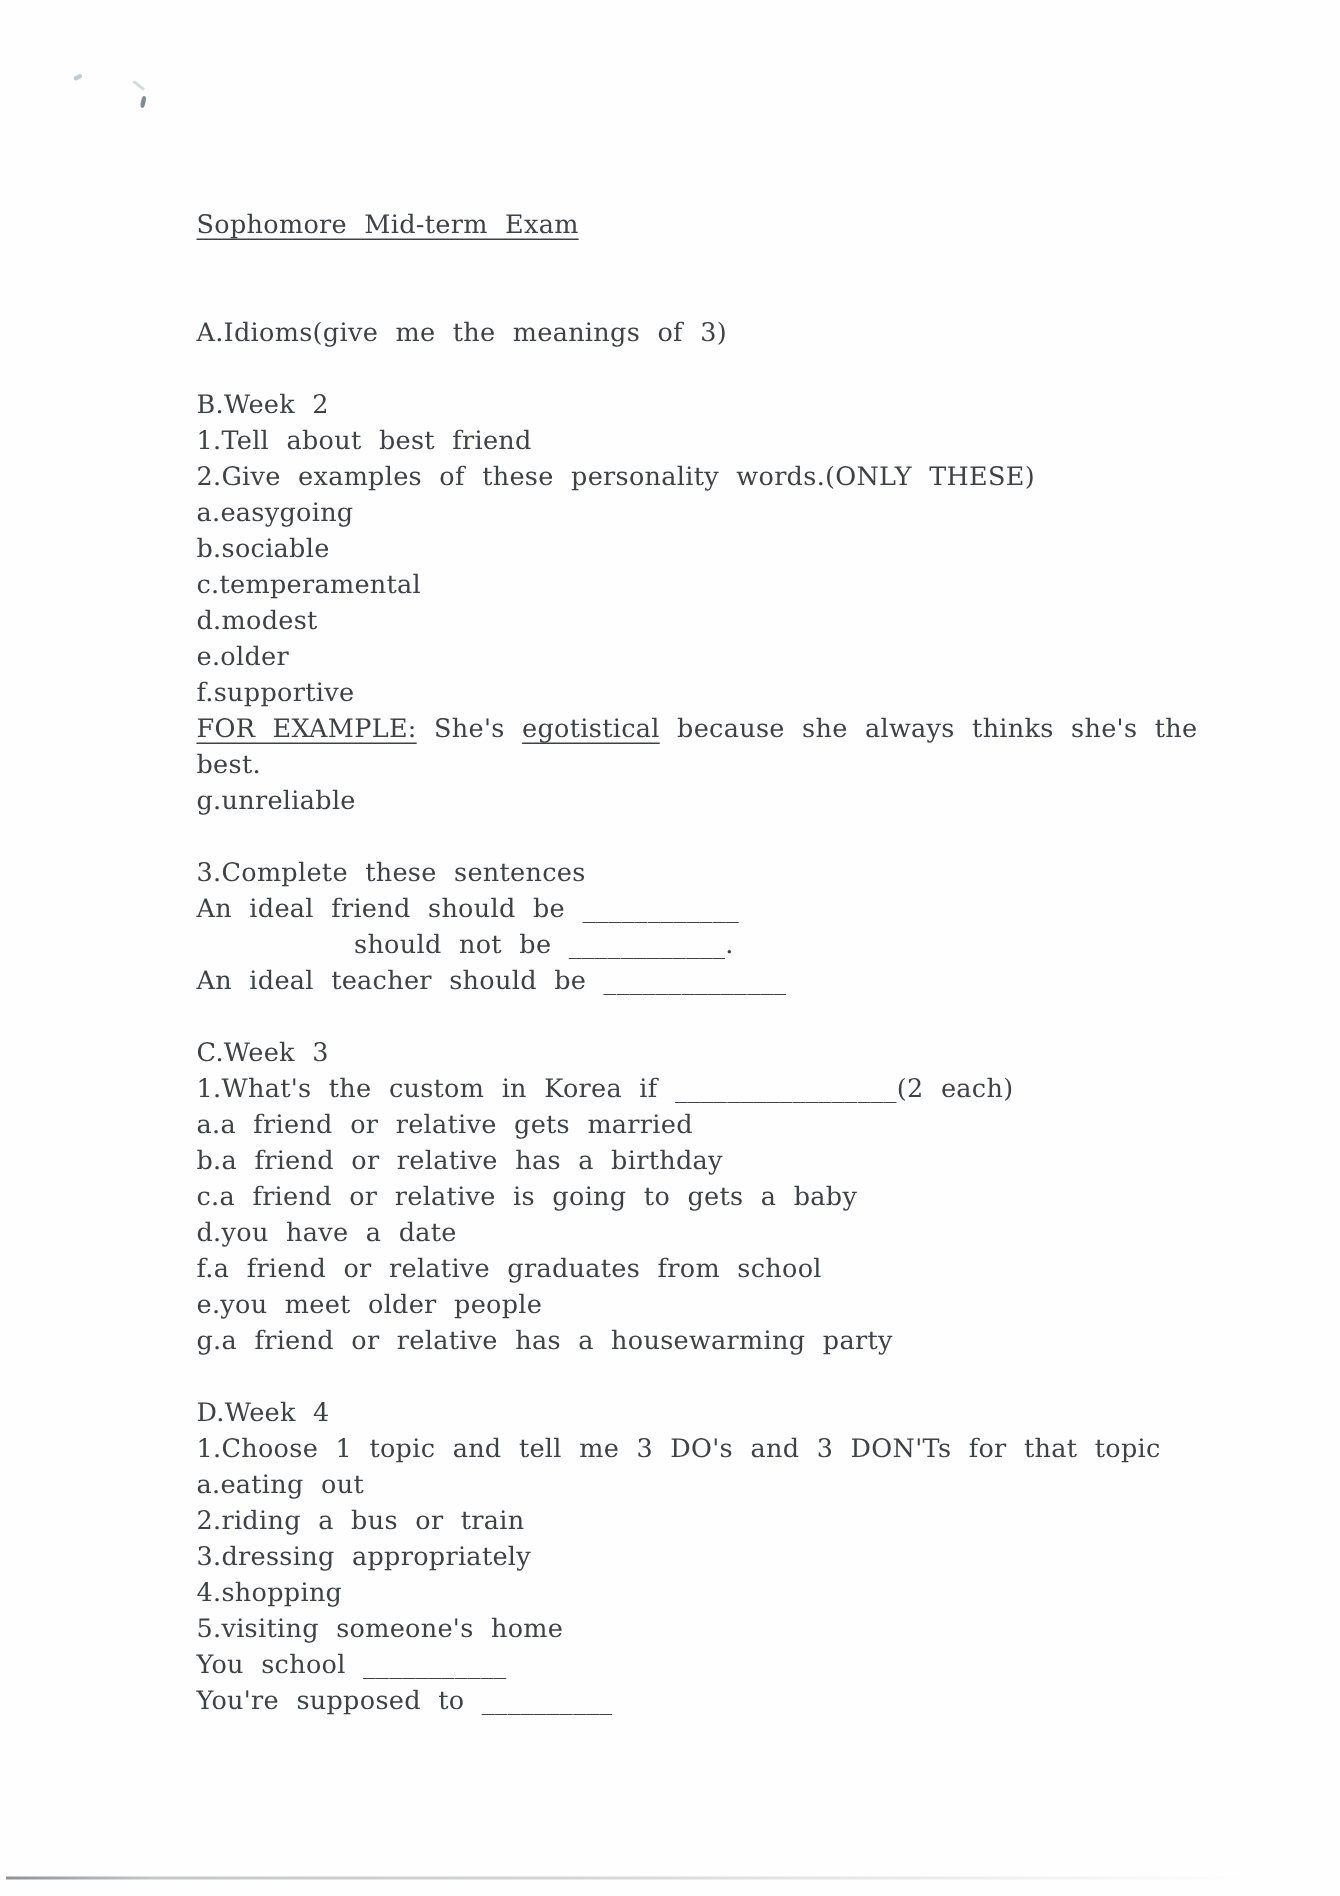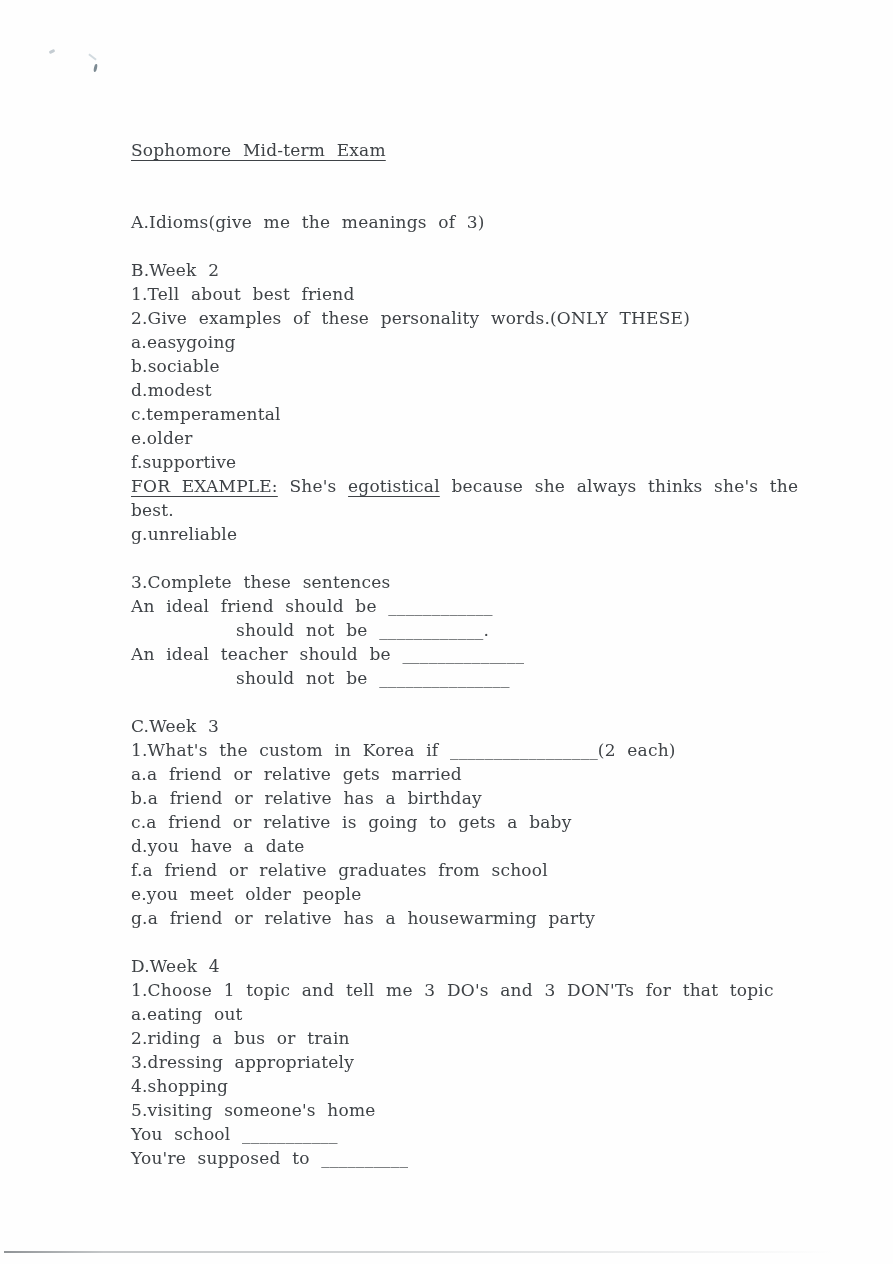--- a/index.html
+++ b/index.html
@@ -89,33 +89,32 @@
     <div id="sections">
         <div class="section">
           <div class="line"><span>A.Idioms(give me the meanings of 3)</span></div>
         </div>
         <div class="section">
           <div class="line"><span>B.Week 2</span></div>
           <div class="line"><span>1.Tell about best friend</span></div>
           <div class="line"><span>2.Give examples of these personality words.(ONLY THESE)</span></div>
           <div class="line"><span>a.easygoing</span></div>
           <div class="line"><span>b.sociable</span></div>
+          <div class="line"><span>c.temperamental</span></div>
           <div class="line"><span>d.modest</span></div>
-          <div class="line"><span>c.temperamental</span></div>
           <div class="line"><span>e.older</span></div>
           <div class="line"><span>f.supportive</span></div>
           <div class="line"><span class="u">FOR EXAMPLE:</span><span> She's </span><span class="u">egotistical</span><span> because she always thinks she's the best.</span></div>
           <div class="line"><span>g.unreliable</span></div>
         </div>
         <div class="section">
           <div class="line"><span>3.Complete these sentences</span></div>
           <div class="line"><span>An ideal friend should be ____________</span></div>
           <div class="line indent"><span>should not be ____________.</span></div>
           <div class="line"><span>An ideal teacher should be ______________</span></div>
-          <div class="line indent"><span>should not be _______________</span></div>
         </div>
         <div class="section">
           <div class="line"><span>C.Week 3</span></div>
           <div class="line"><span>1.What's the custom in Korea if _________________(2 each)</span></div>
           <div class="line"><span>a.a friend or relative gets married</span></div>
           <div class="line"><span>b.a friend or relative has a birthday</span></div>
           <div class="line"><span>c.a friend or relative is going to gets a baby</span></div>
           <div class="line"><span>d.you have a date</span></div>
           <div class="line"><span>f.a friend or relative graduates from school</span></div>
           <div class="line"><span>e.you meet older people</span></div>

